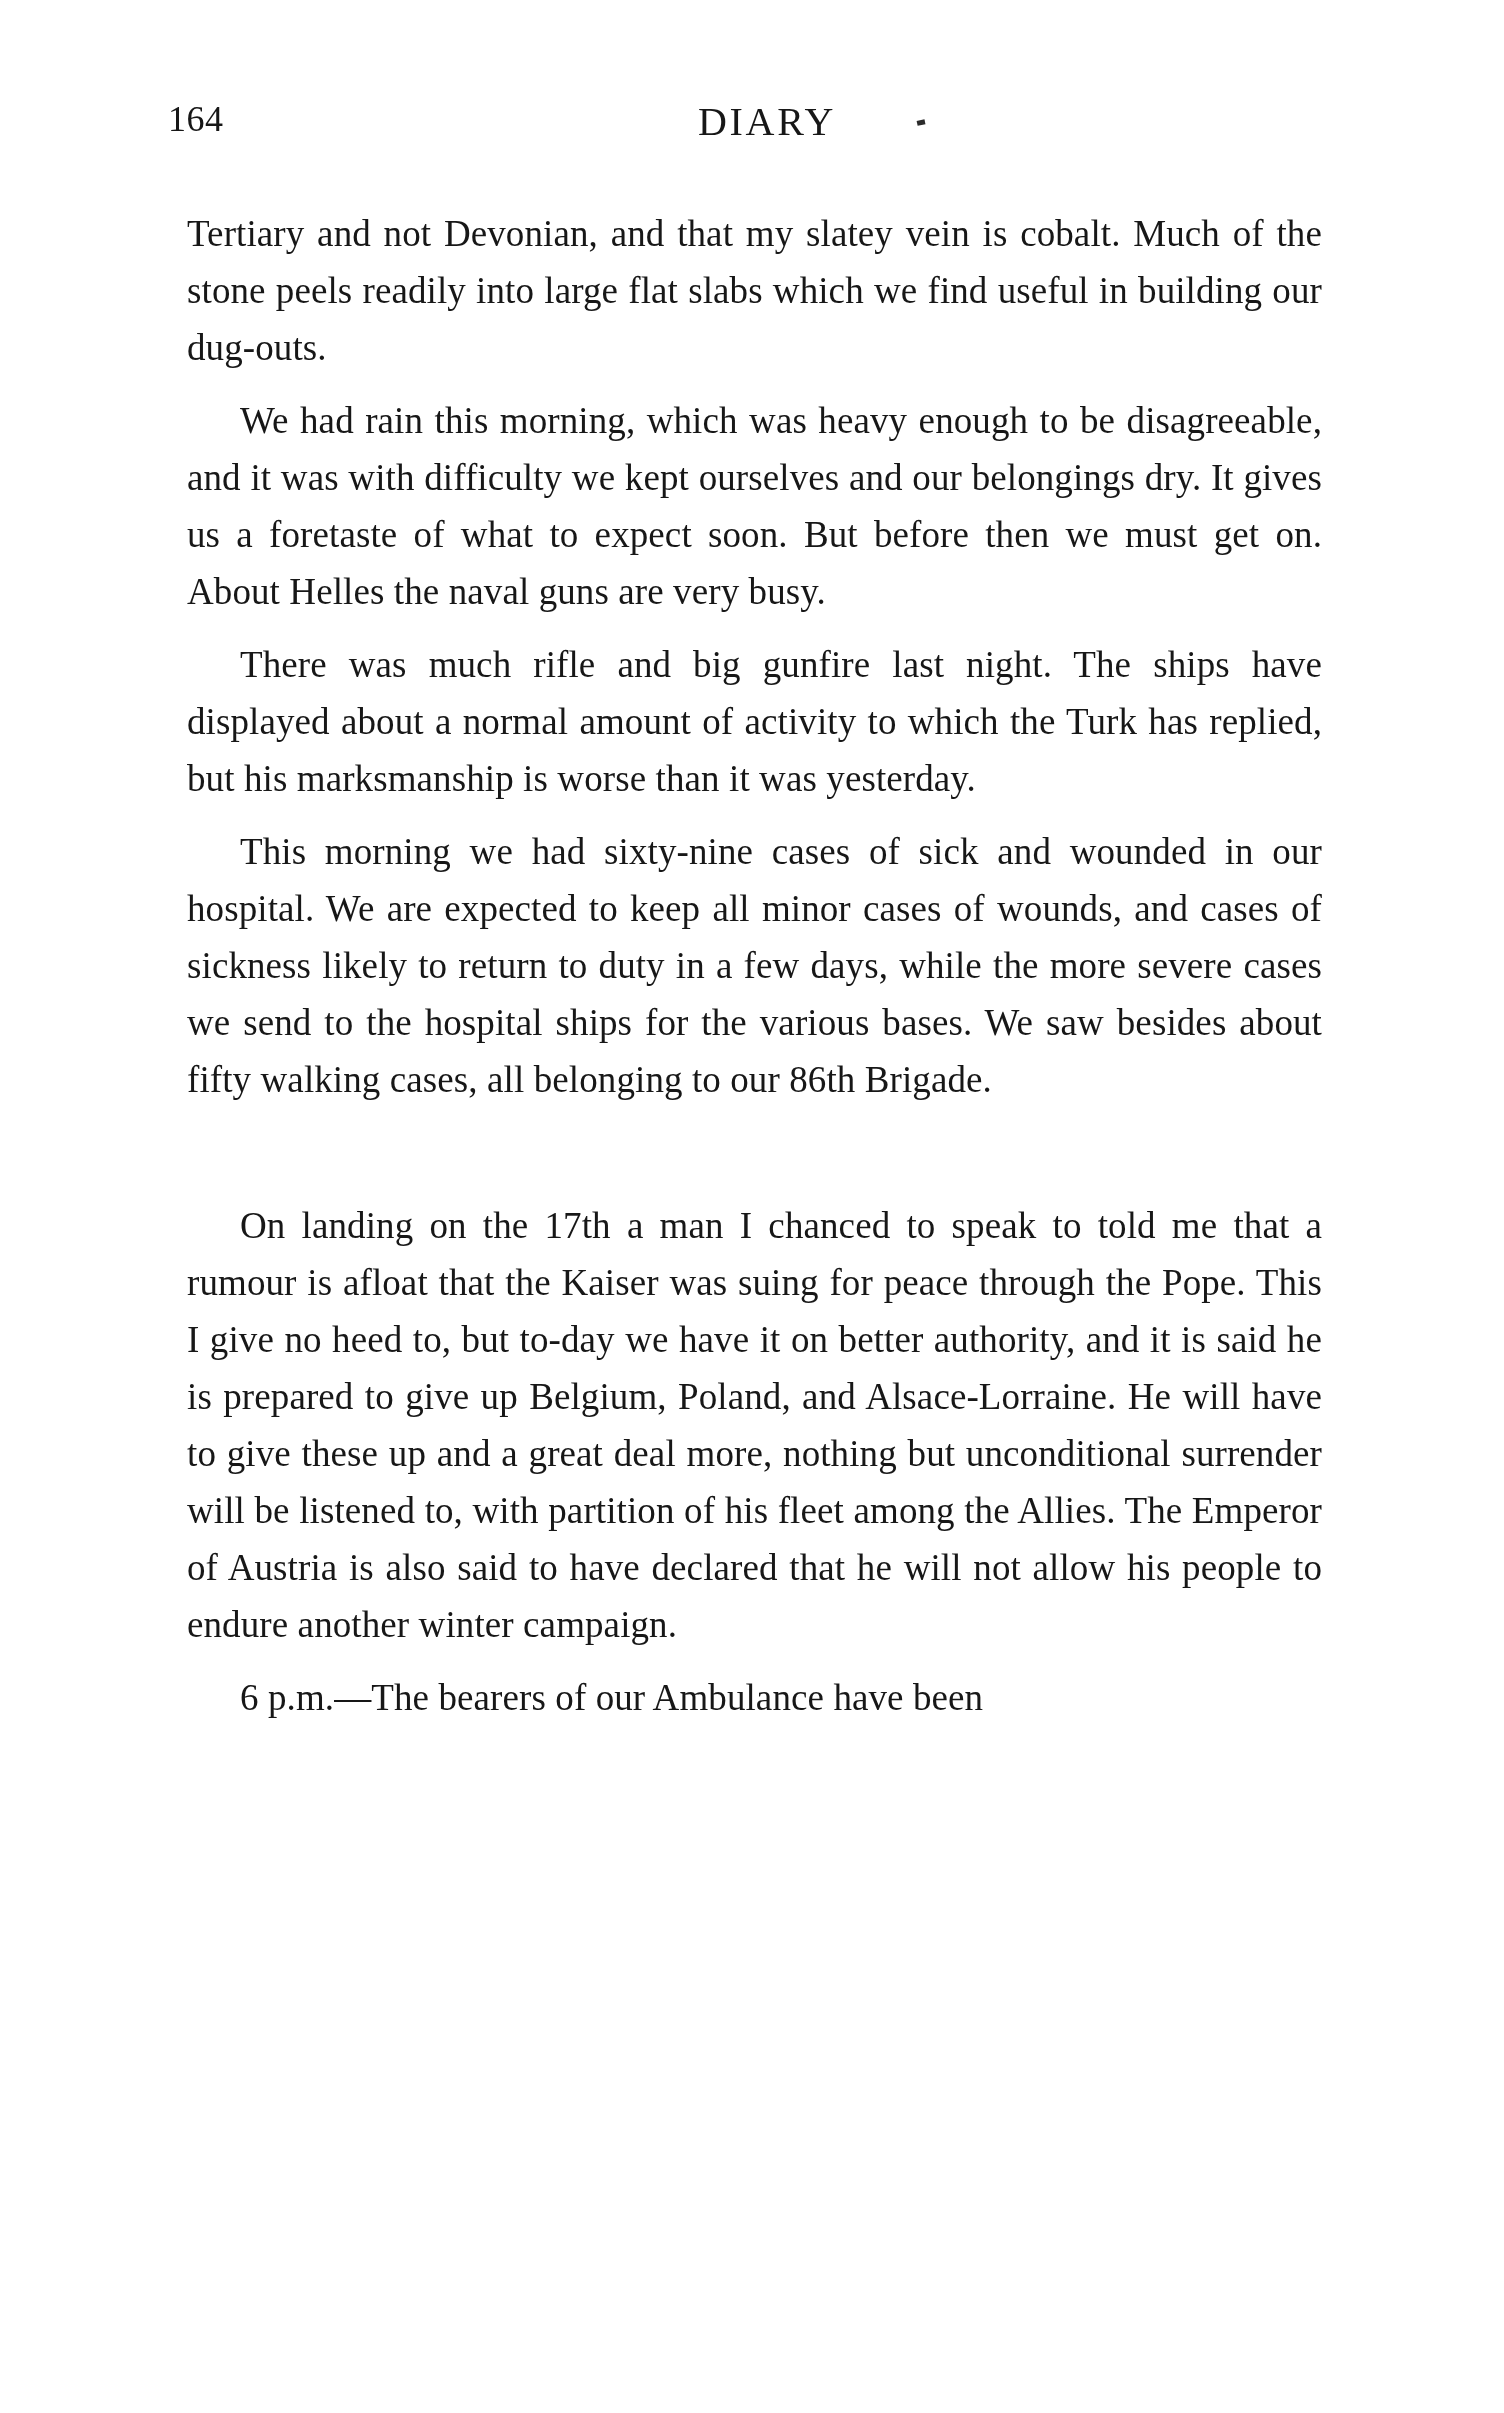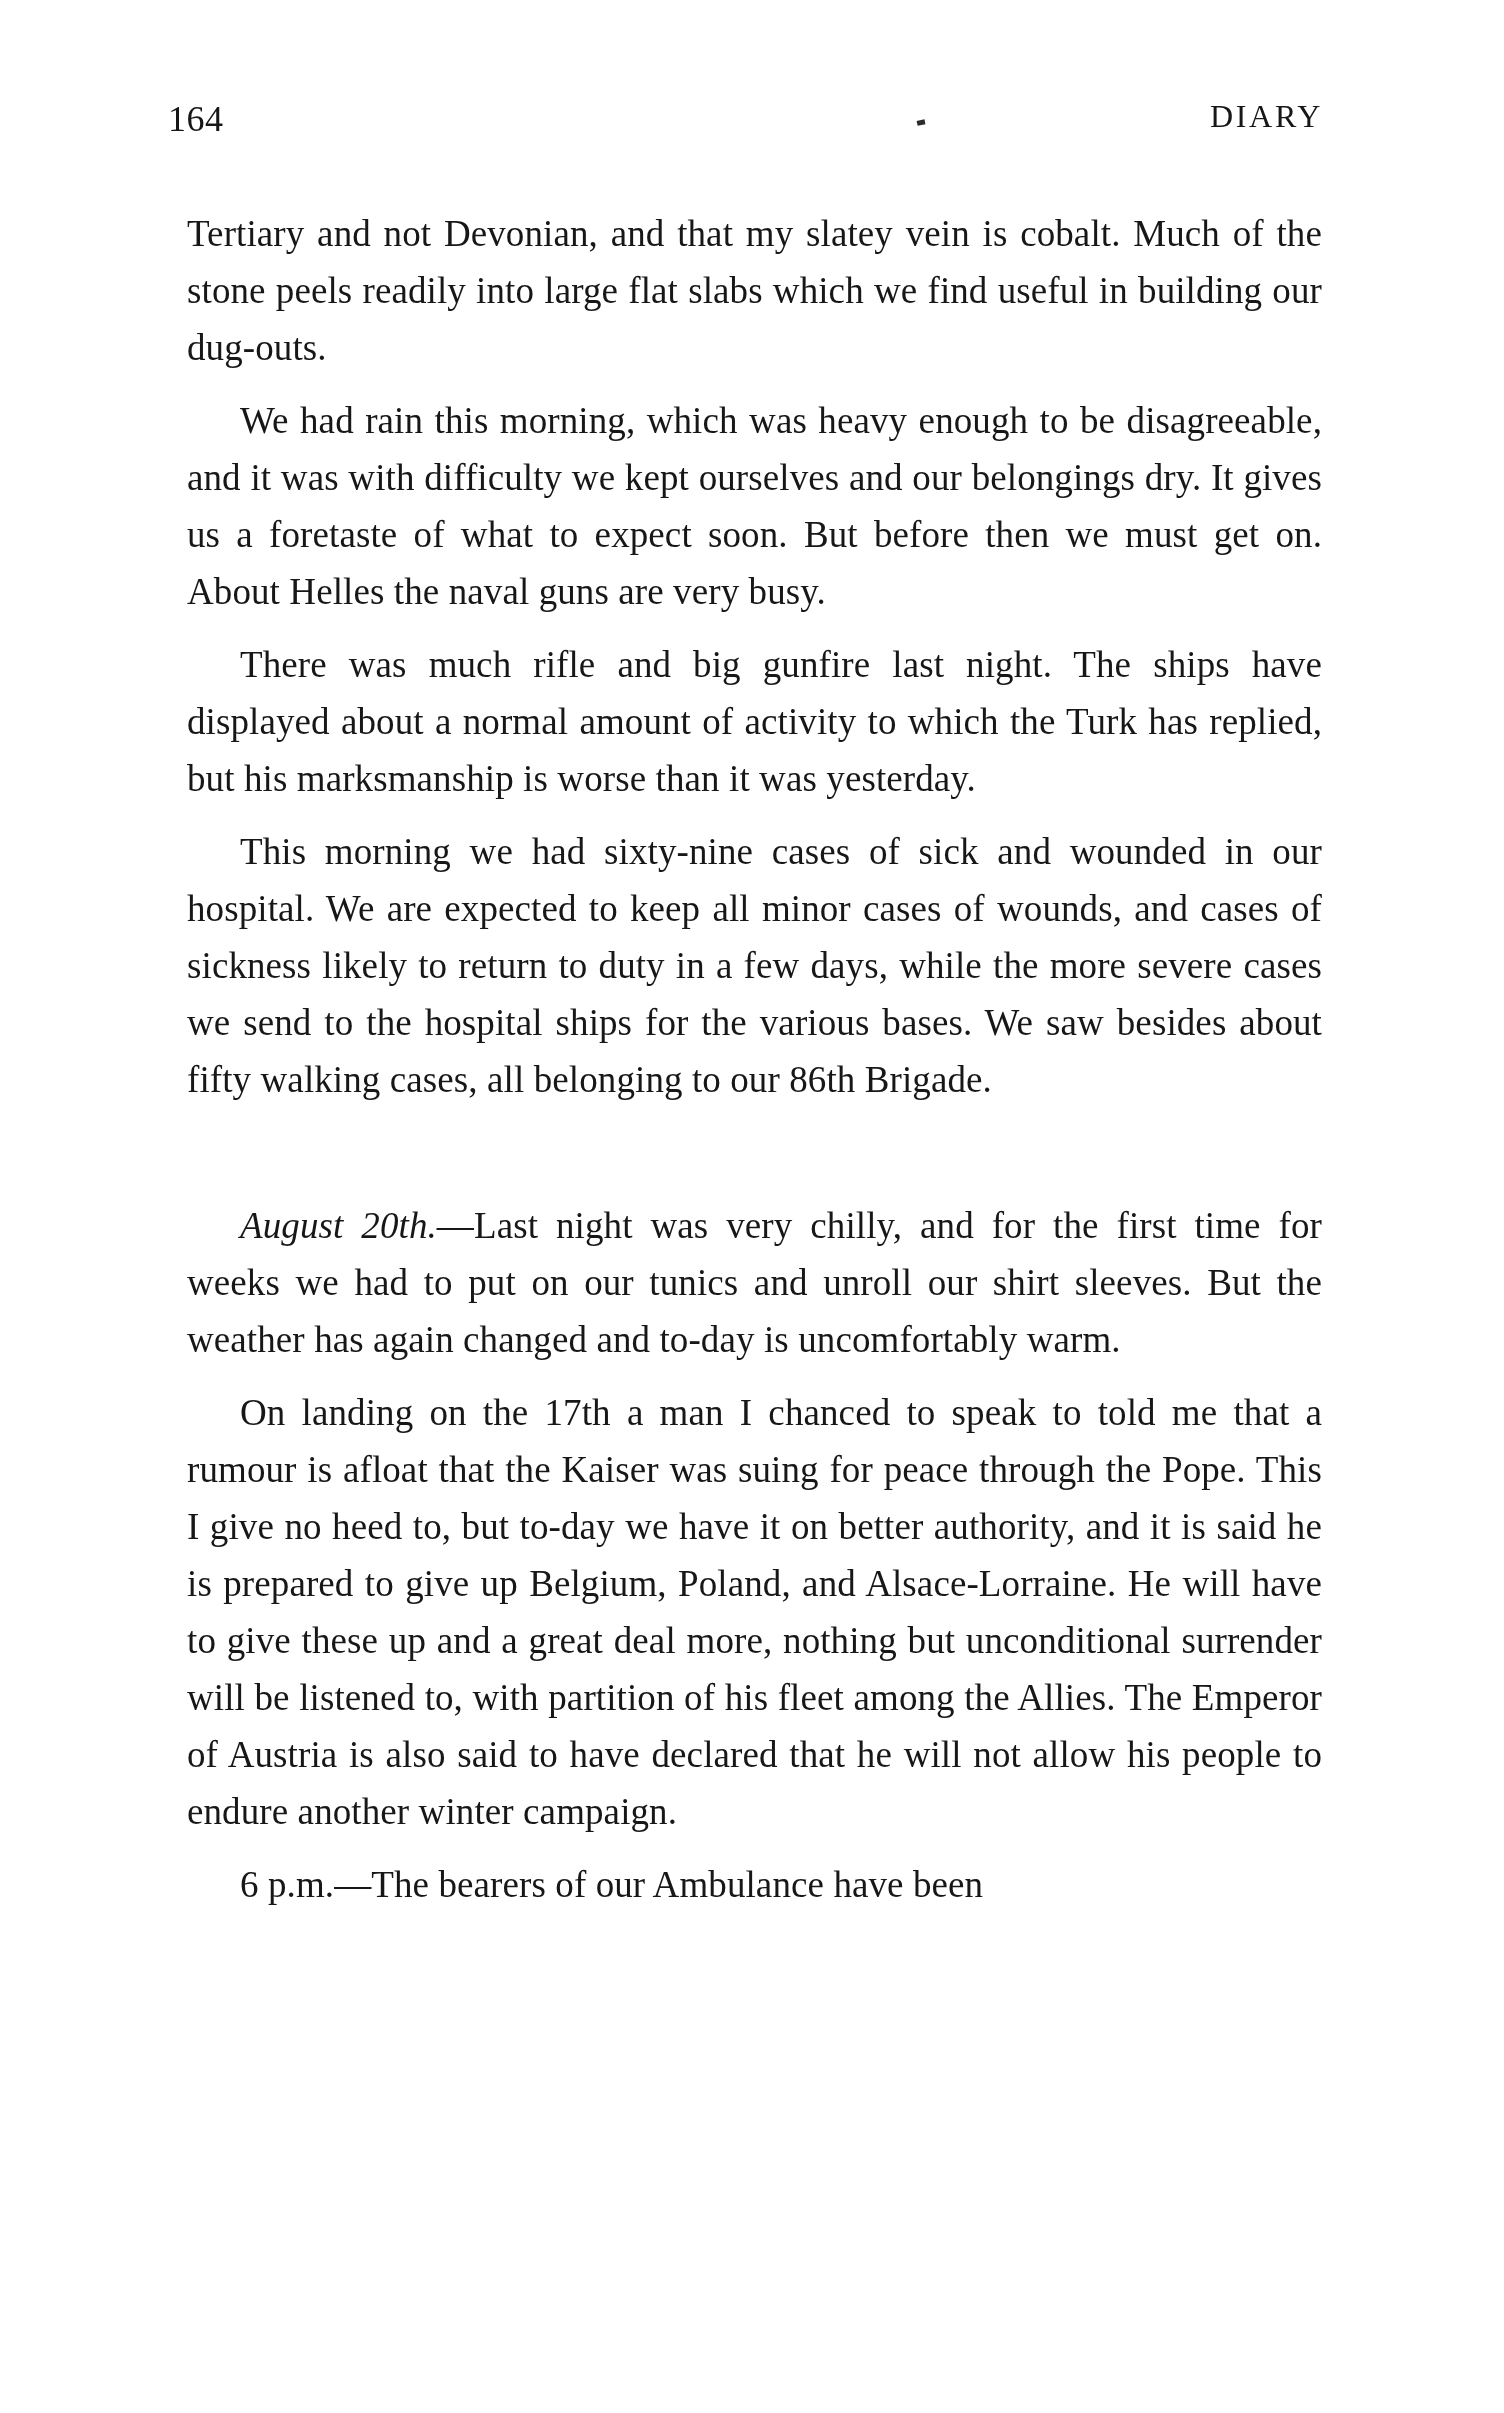--- a/index.html
+++ b/index.html
@@ -32,24 +32,24 @@
     position: absolute;
     left: 0;
     top: 0;
     font-size: 36px;
     letter-spacing: 0.5px;
     font-family: "Liberation Serif", serif;
   }
   .running-head {
     position: absolute;
     left: 0;
-    right: 16px;
+    right: 9px;
     top: 0;
-    text-align: right;
-    font-size: 32px;
+    text-align: center;
+    font-size: 40px;
     letter-spacing: 2.7px;
     padding-left: 36px;
   }
   .header-dot {
     position: absolute;
     left: 749px;
     top: 22px;
     width: 8.2px;
     height: 4.5px;
     background: #2b2b2b;
@@ -98,23 +98,20 @@
     <p class="noindent">Tertiary and not Devonian, and that my slatey vein is cobalt. Much of the stone peels readily into large flat slabs which we find useful in building our dug-outs.</p>
 
     <p class="indent">We had rain this morning, which was heavy enough to be disagreeable, and it was with difficulty we kept ourselves and our belongings dry. It gives us a foretaste of what to expect soon. But before then we must get on. About Helles the naval guns are very busy.</p>
 
     <p class="indent">There was much rifle and big gunfire last night. The ships have displayed about a normal amount of activity to which the Turk has replied, but his marksmanship is worse than it was yesterday.</p>
 
     <p class="indent">This morning we had sixty-nine cases of sick and wounded in our hospital. We are expected to keep all minor cases of wounds, and cases of sickness likely to return to duty in a few days, while the more severe cases we send to the hospital ships for the various bases. We saw besides about fifty walking cases, all belonging to our 86th Brigade.</p>
 
     <div class="gap"></div>
 
-    <p class="indent">
-      <span class="entry-label">August 20th.</span><span>—</span><span>Last night was very chilly, and for the first time for weeks we had to put on our tunics and unroll our shirt sleeves. But the weather has again changed and to-day is uncomfortably warm.</span>
-    </p>
 
     <p class="indent">On landing on the 17th a man I chanced to speak to told me that a rumour is afloat that the Kaiser was suing for peace through the Pope. This I give no heed to, but to-day we have it on better authority, and it is said he is prepared to give up Belgium, Poland, and Alsace-Lorraine. He will have to give these up and a great deal more, nothing but unconditional surrender will be listened to, with partition of his fleet among the Allies. The Emperor of Austria is also said to have declared that he will not allow his people to endure another winter campaign.</p>
 
     <p class="indent">
       <span>6 p.m.</span><span>—</span><span>The bearers of our Ambulance have been</span>
     </p>
 
   </div>
 </div>
 

